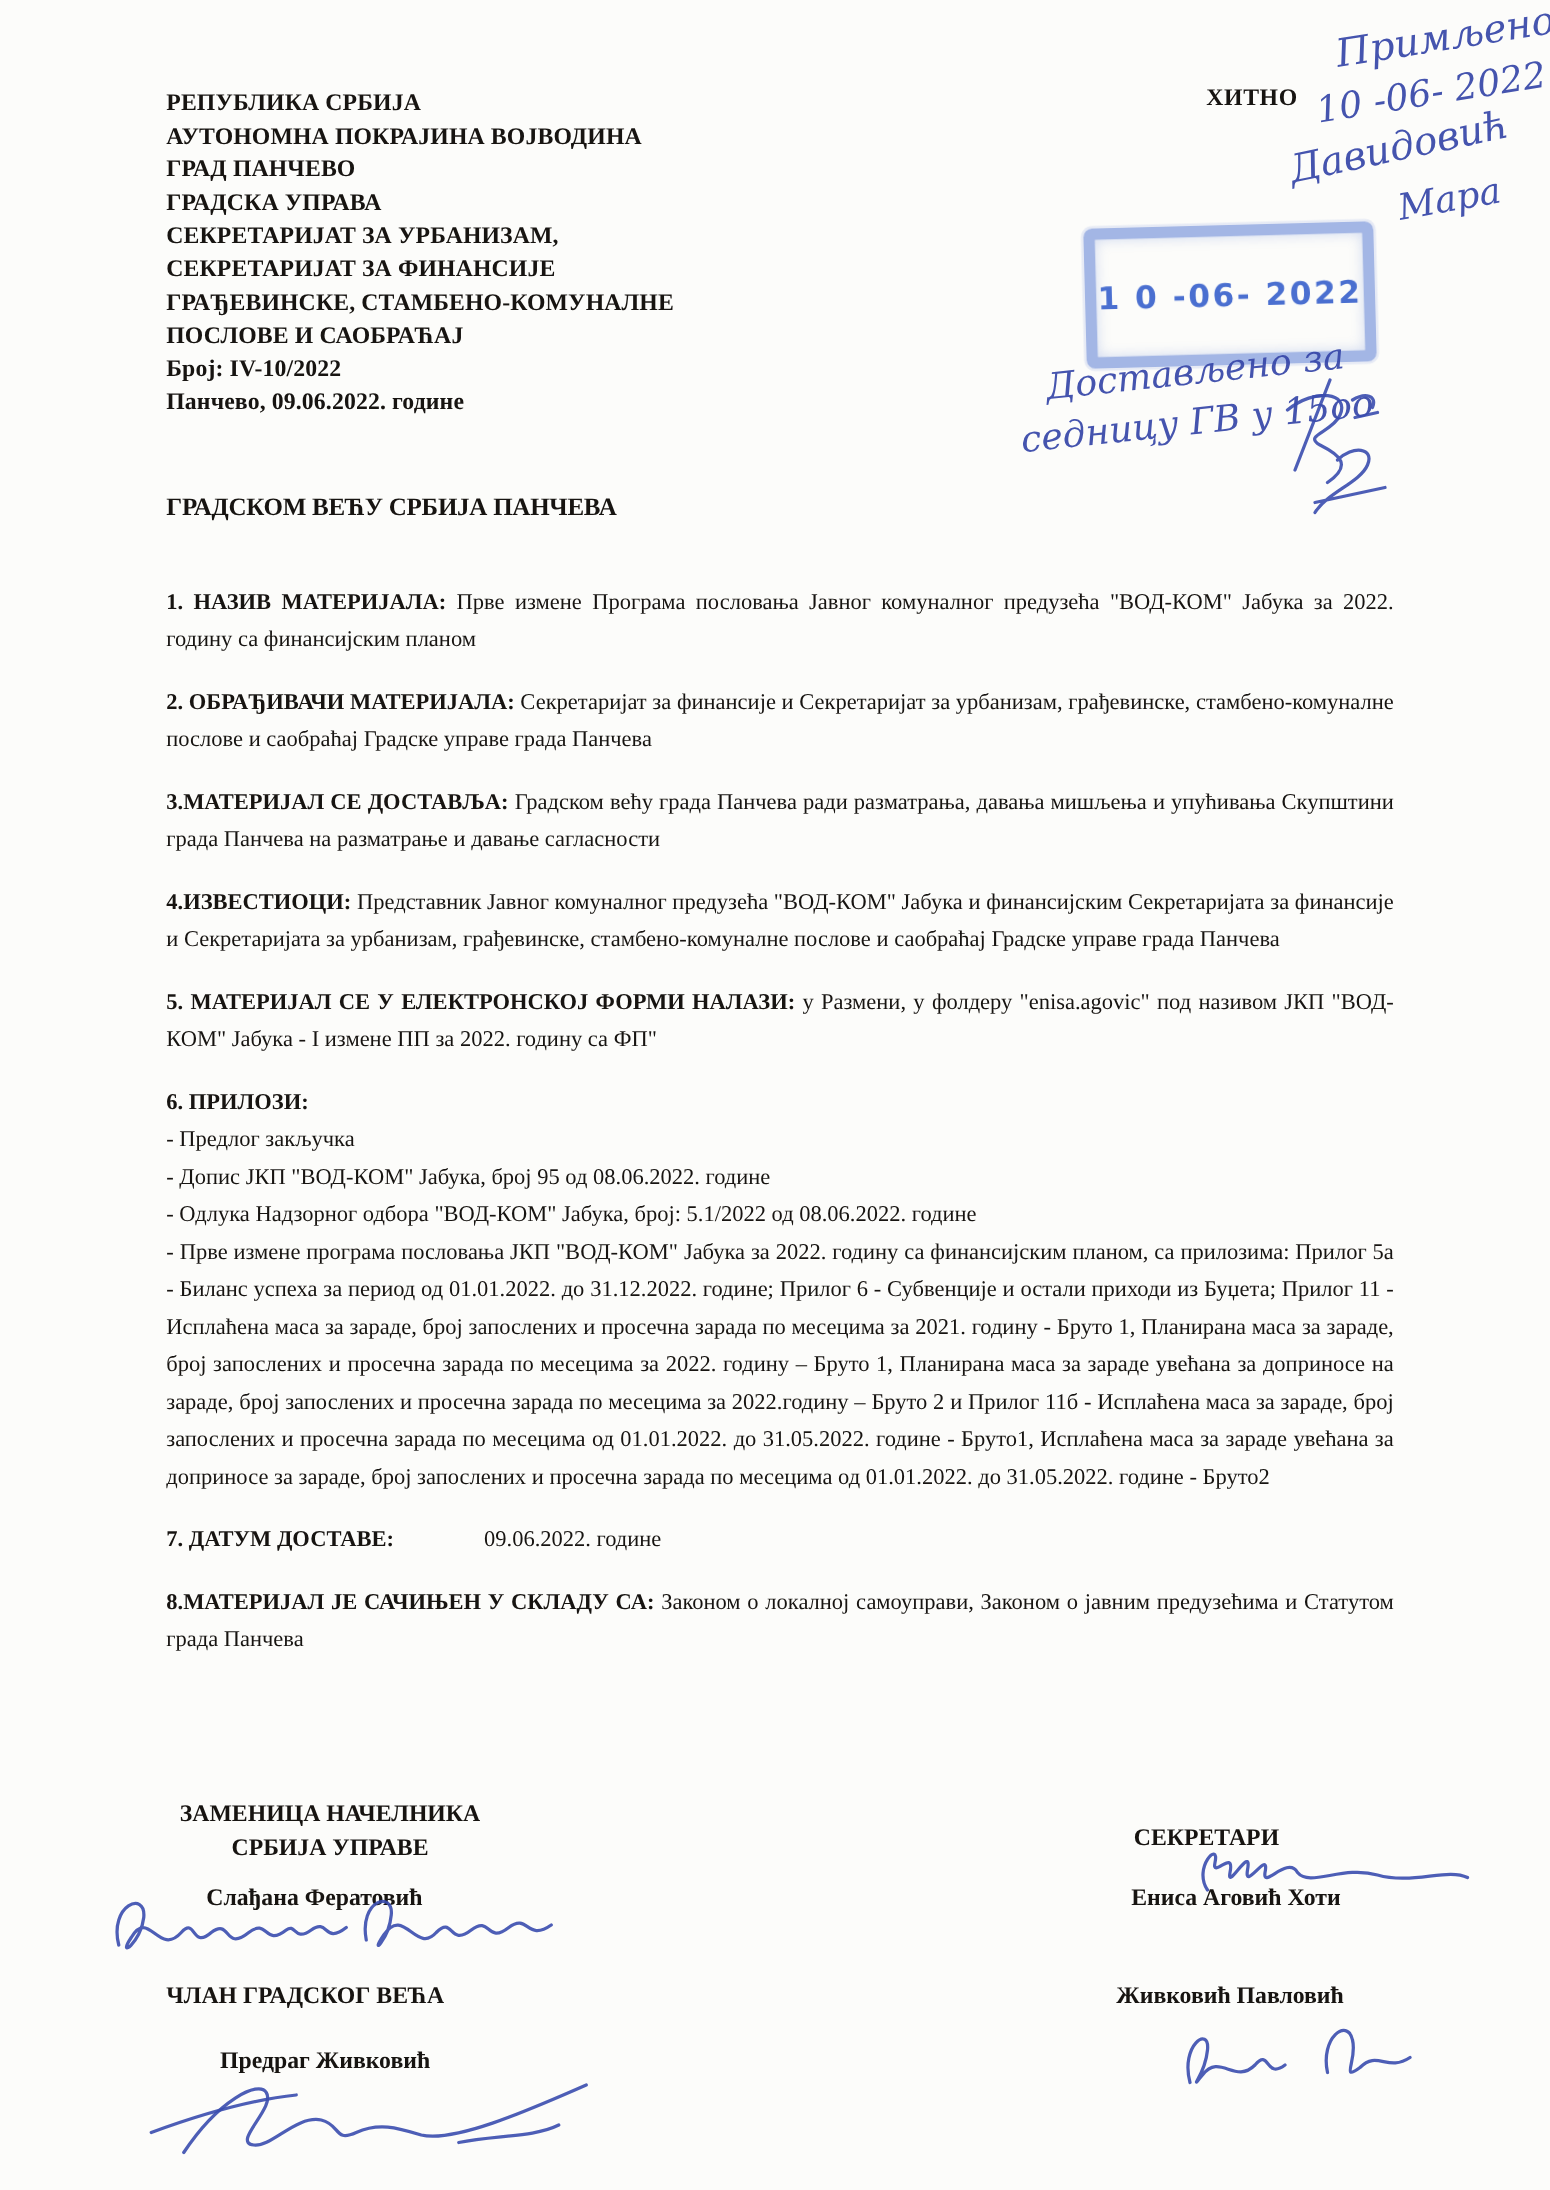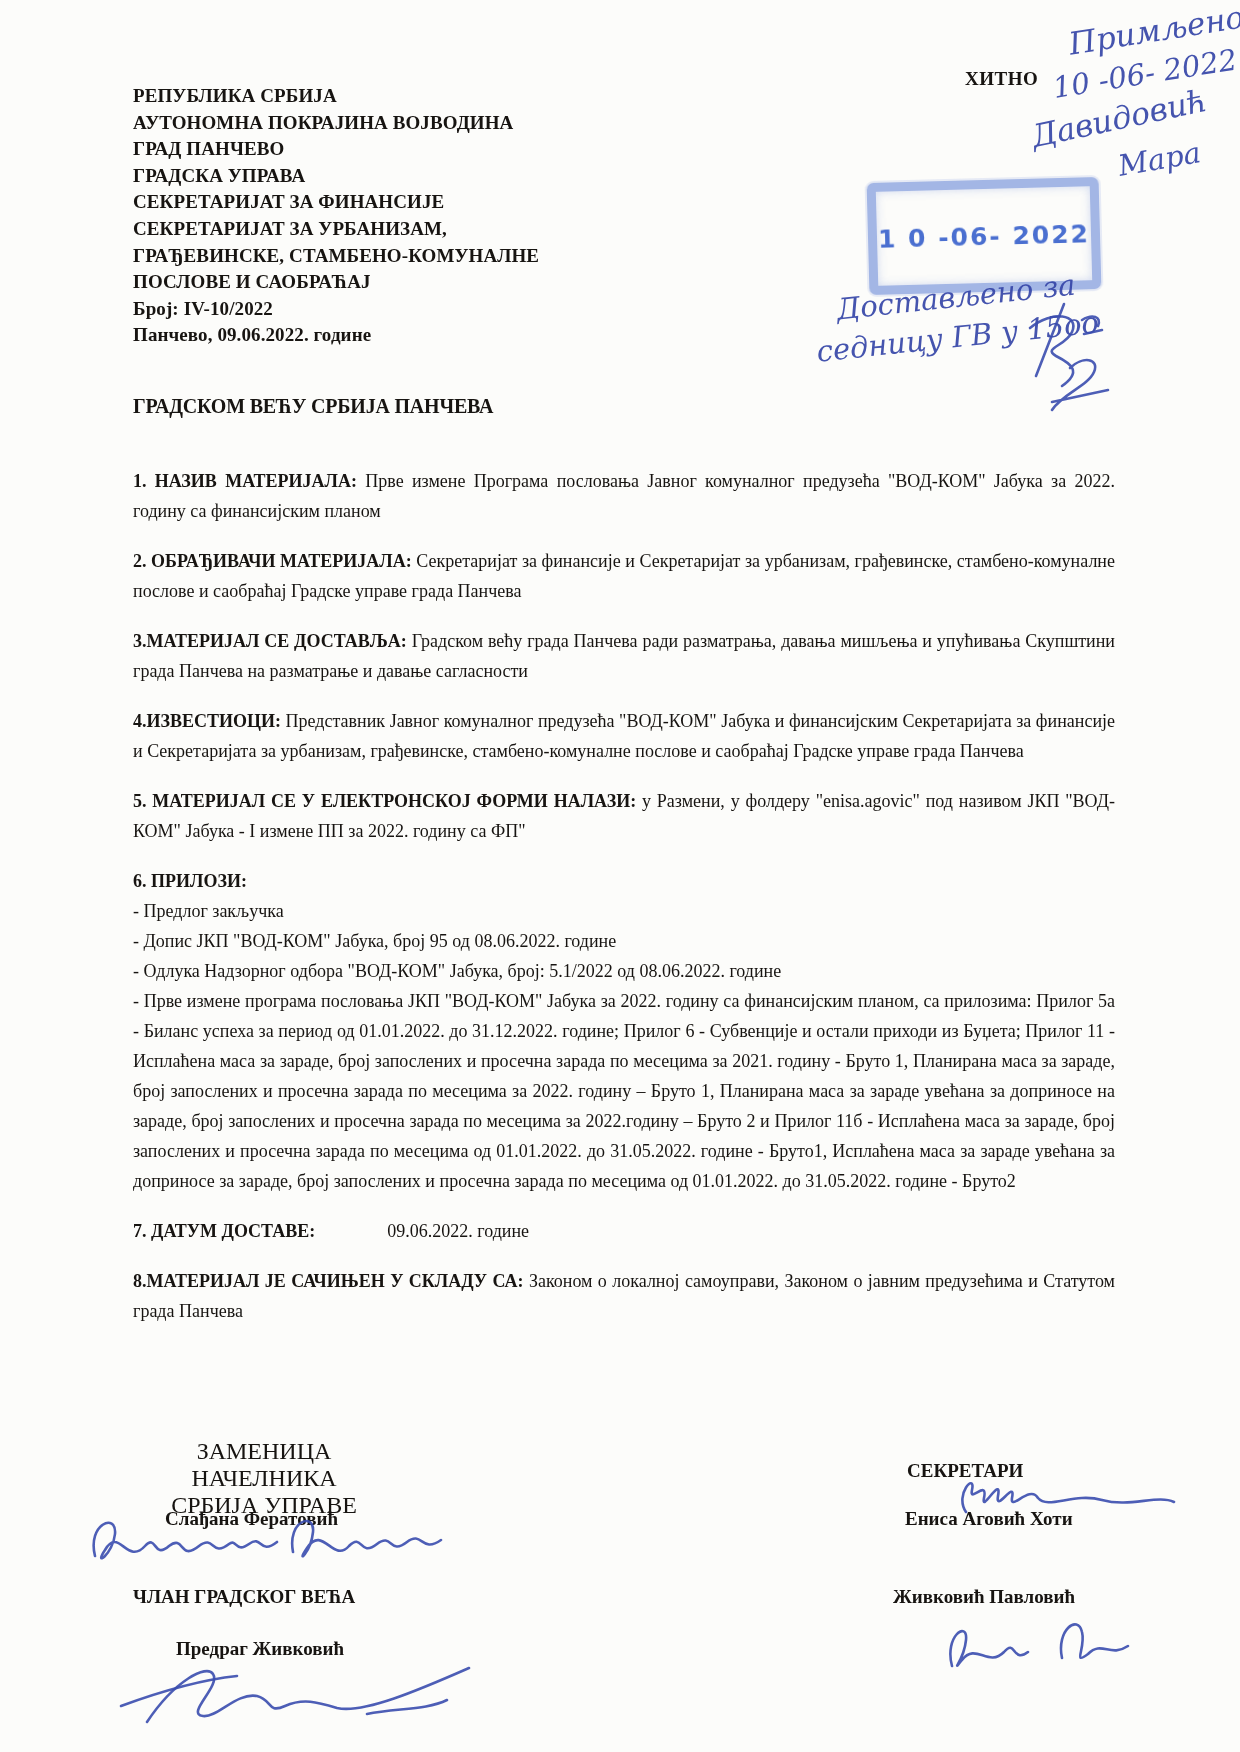--- a/index.html
+++ b/index.html
@@ -10,21 +10,20 @@
     background:#fcfcfa;
     font-family:"Liberation Serif", serif;
     color:#171411;
     overflow:hidden;
   }
   
   .header-block{
     position:absolute;left:133px;top:70px;width:620px;
     font-weight:bold;font-size:19px;line-height:26.6px;
     letter-spacing:0.1px;
-    margin-top:13px;
   }
   .urgent{
     position:absolute;left:965px;top:68px;
     font-weight:bold;font-size:19px;letter-spacing:0.5px;text-align:right;
   }
   
   .hw{
     position:absolute;
     font-family:"DejaVu Serif", serif;
     font-style:italic;
@@ -65,37 +64,37 @@
     text-align:justify;
   }
   .content p{margin:0 0 20px 0;}
   .content .sec-label{font-weight:bold;}
   .attach-item{margin:0;}
   .date-line{text-align:left;}
   .tab7{display:inline-block;width:72px;}
   
   .sig-text{position:absolute;font-weight:bold;font-size:19px;white-space:nowrap;}
   .sig-block-center{position:absolute;left:133px;top:1438px;width:262px;
-    font-weight:normal;font-size:24px;line-height:27px;text-align:center;}
+    font-weight:bold;font-size:19px;line-height:27px;text-align:center;}
   svg.signature{position:absolute;overflow:visible;}
   svg.signature path{fill:none;stroke:#3a4cae;stroke-width:2.6;
     stroke-linecap:round;stroke-linejoin:round;opacity:0.9;}
 </style>
 </head>
 <body>
 
 <div class="page">
 
   <div class="header-block">
     <div>РЕПУБЛИКА СРБИЈА</div>
     <div>АУТОНОМНА ПОКРАЈИНА ВОЈВОДИНА</div>
     <div>ГРАД ПАНЧЕВО</div>
     <div>ГРАДСКА УПРАВА</div>
+    <div>СЕКРЕТАРИЈАТ ЗА УРБАНИЗАМ,</div>
     <div>СЕКРЕТАРИЈАТ ЗА ФИНАНСИЈЕ</div>
-    <div>СЕКРЕТАРИЈАТ ЗА УРБАНИЗАМ,</div>
     <div>ГРАЂЕВИНСКЕ, СТАМБЕНО-КОМУНАЛНЕ</div>
     <div>ПОСЛОВЕ И САОБРАЋАЈ</div>
     <div>Број: IV-10/2022</div>
     <div>Панчево, 09.06.2022. године</div>
   </div>
 
   <div class="urgent">ХИТНО</div>
 
   <div class="hw hw-rec1">Примљено</div>
   <div class="hw hw-rec2">10 -06- 2022.</div>

